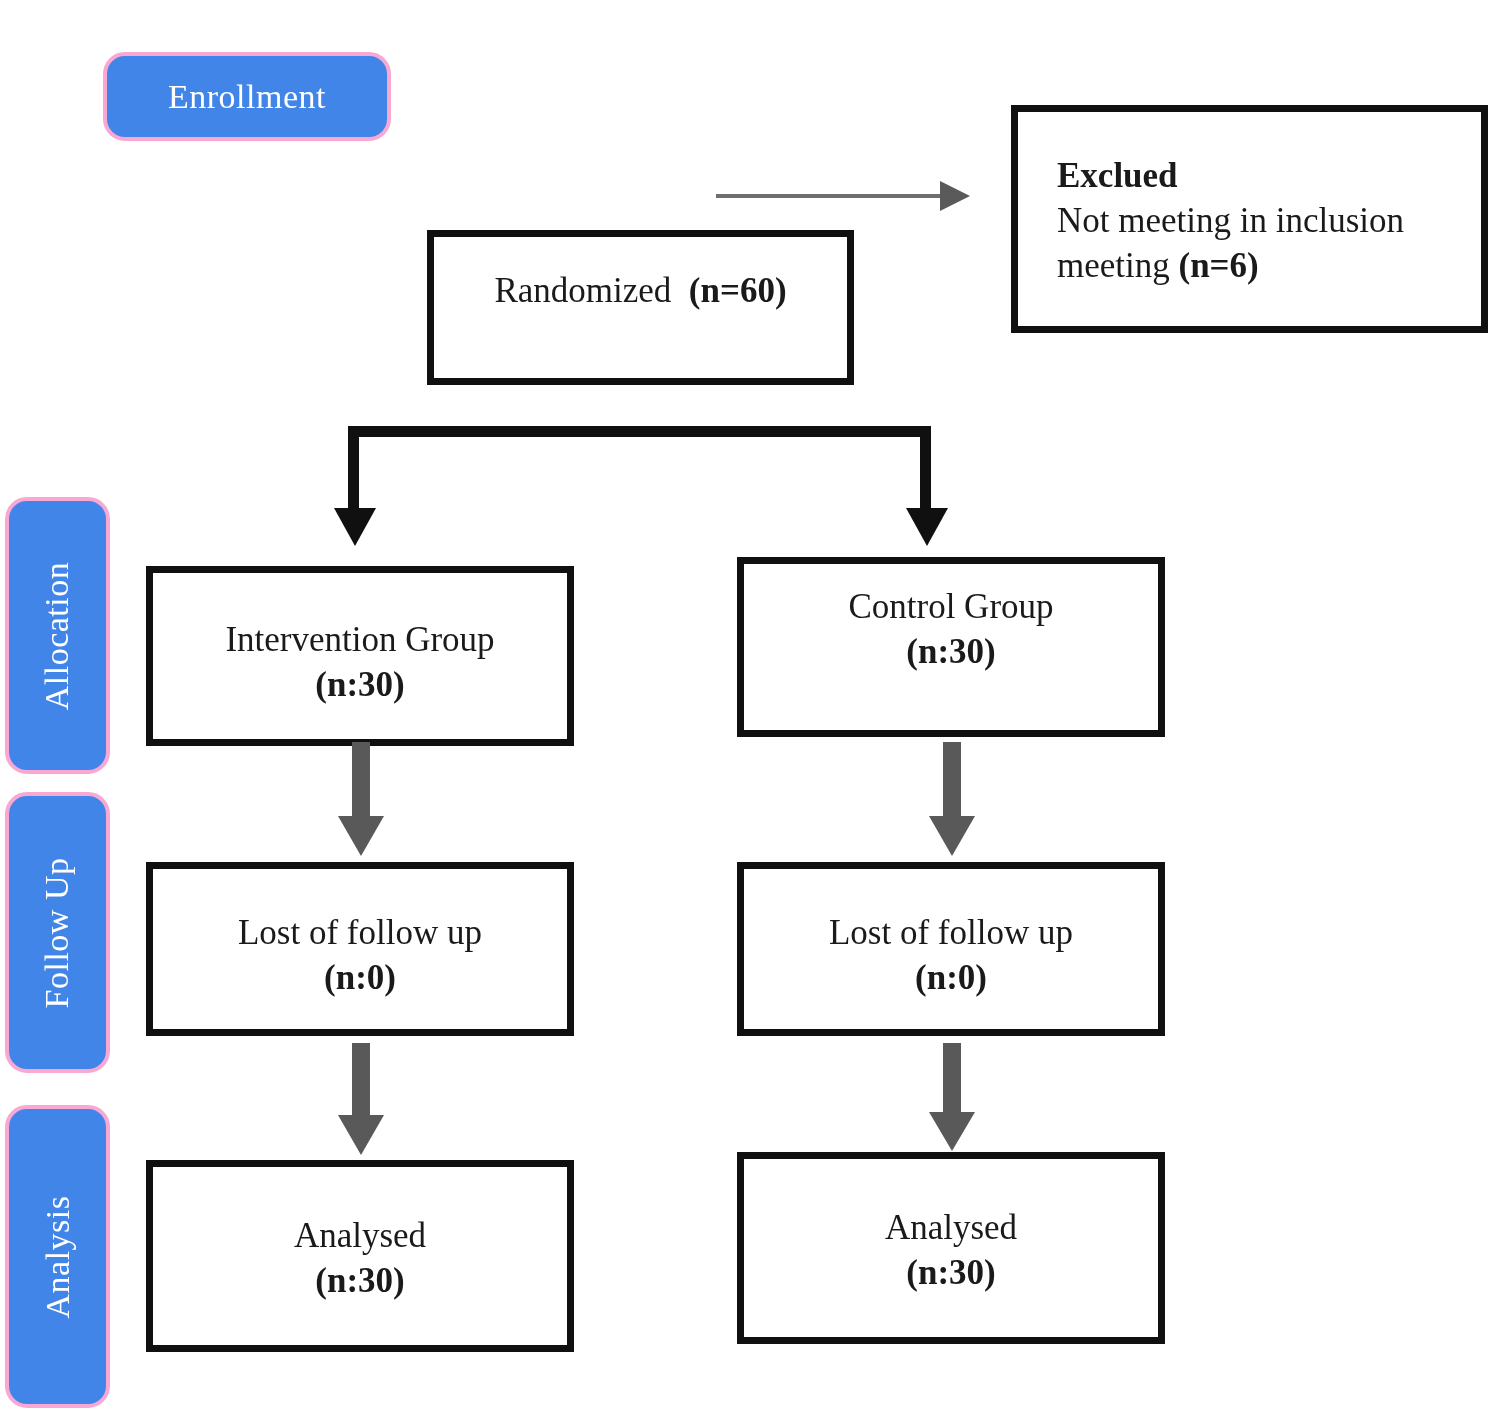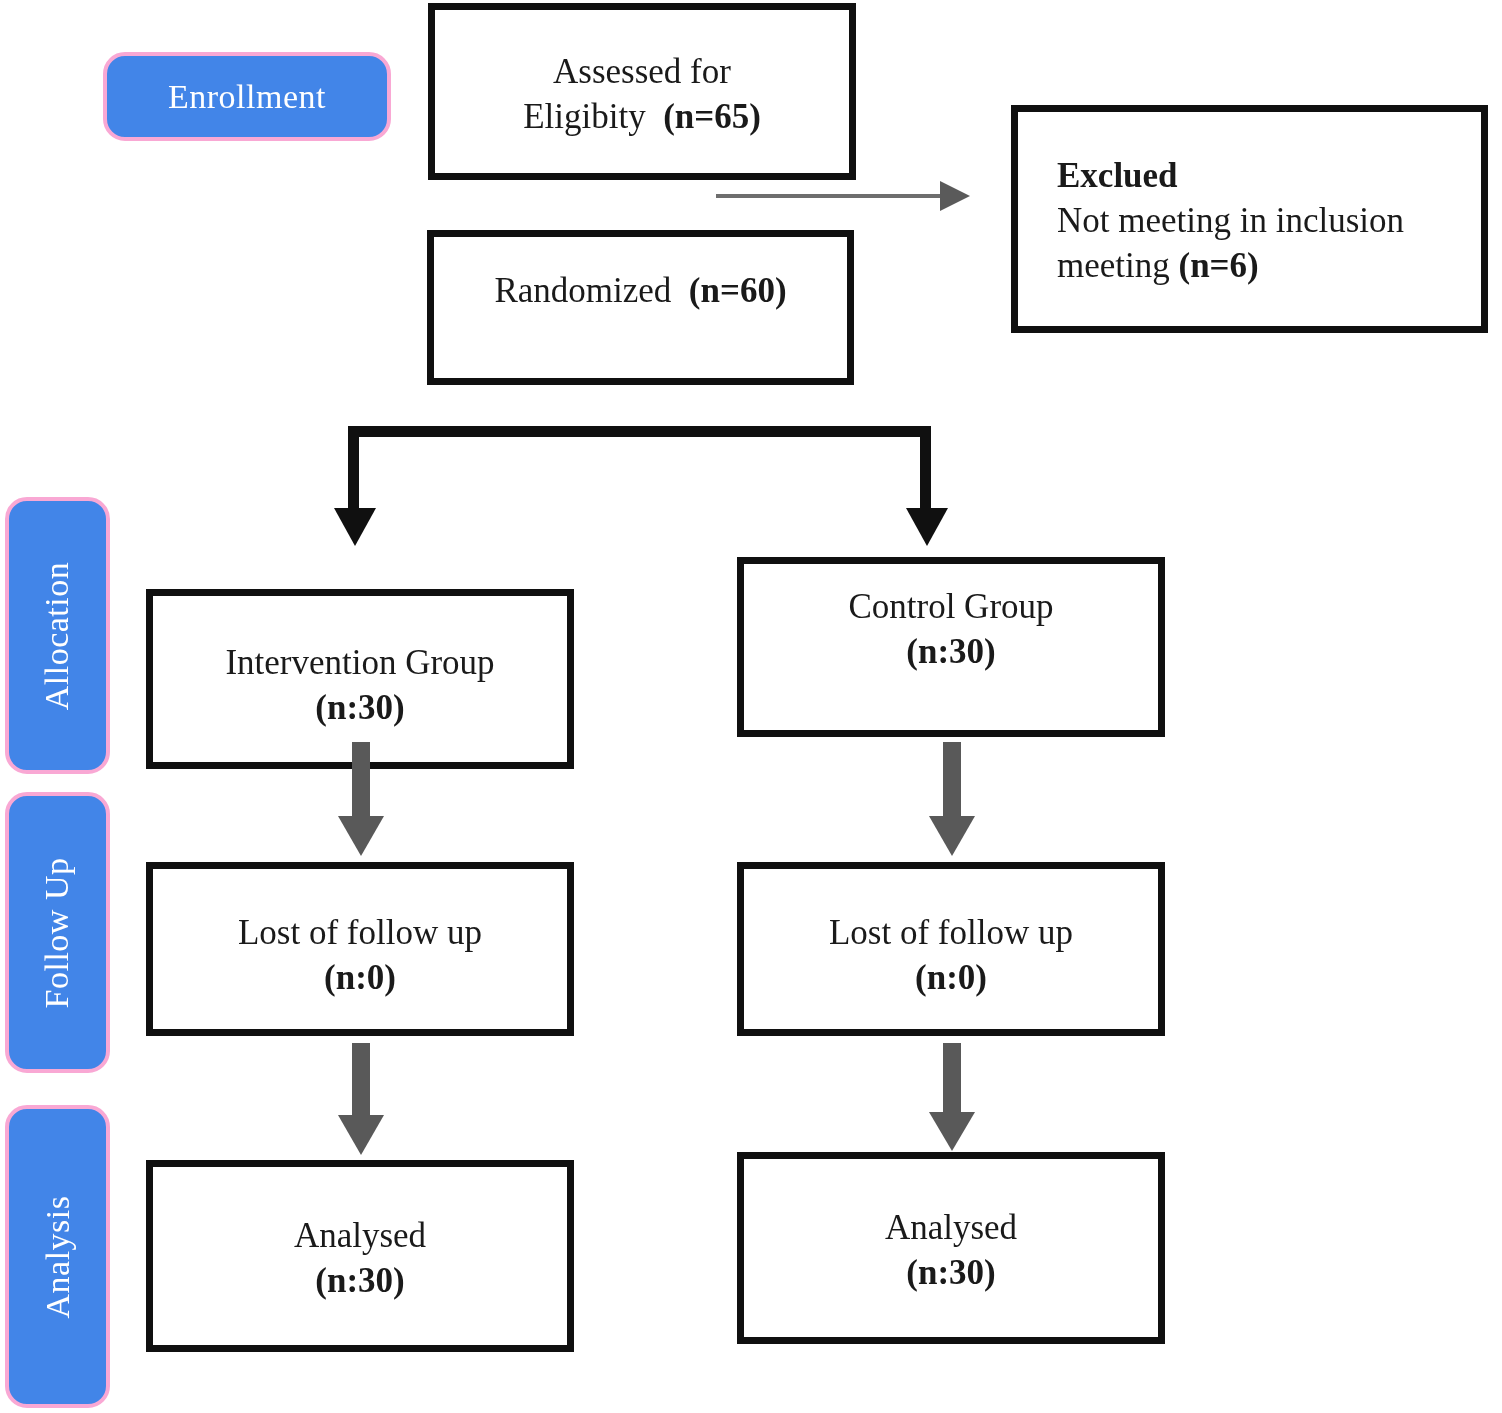--- a/index.html
+++ b/index.html
@@ -89,42 +89,36 @@
   </div>
 
   <div class="stage-badge vertical" style="left:5px; top:792px; width:105px; height:281px;">
     <span class="stage-label">Follow  Up</span>
   </div>
 
   <div class="stage-badge vertical" style="left:5px; top:1105px; width:105px; height:303px;">
     <span class="stage-label">Analysis</span>
   </div>
 
-  <div class="flow-box" style="left:428px; top:3px; width:428px; height:177px; padding-top:40px;">
-    <span class="line">Assessed for</span>
-    <span class="line">
-      <span>Eligibity</span>&nbsp;&nbsp;<span class="bold">(n=65)</span>
-    </span>
-  </div>
 
   <div class="flow-box left-align" style="left:1011px; top:93px; width:477px; height:228px; padding:42px 0 0 39px;">
     <span class="line bold">Exclued</span>
     <span class="line">Not meeting  in inclusion</span>
     <span class="line">
       <span>meeting</span>&nbsp;<span class="bold">(n=6)</span>
     </span>
   </div>
 
   <div class="flow-box" style="left:427px; top:230px; width:427px; height:155px; padding-top:32px;">
     <span class="line">
       <span>Randomized</span>&nbsp;&nbsp;<span class="bold">(n=60)</span>
     </span>
   </div>
 
-  <div class="flow-box" style="left:146px; top:589px; width:428px; height:180px; padding-top:45px;">
+  <div class="flow-box" style="left:146px; top:566px; width:428px; height:180px; padding-top:45px;">
     <span class="line">Intervention  Group</span>
     <span class="line bold">(n:30)</span>
   </div>
 
   <div class="flow-box" style="left:737px; top:557px; width:428px; height:180px; padding-top:21px;">
     <span class="line">Control  Group</span>
     <span class="line bold">(n:30)</span>
   </div>
 
   <div class="flow-box" style="left:146px; top:862px; width:428px; height:174px; padding-top:42px;">

